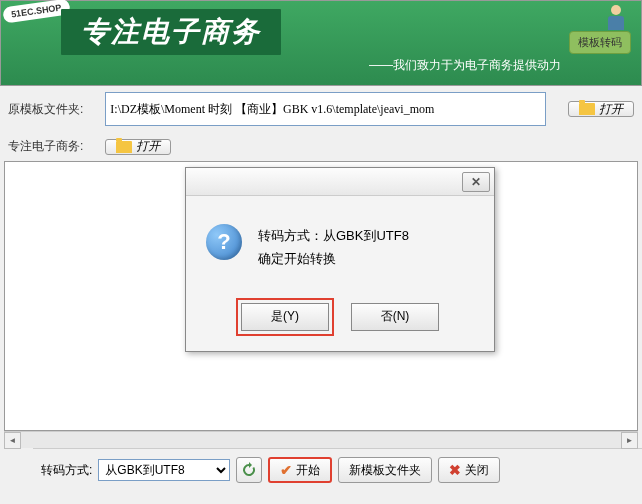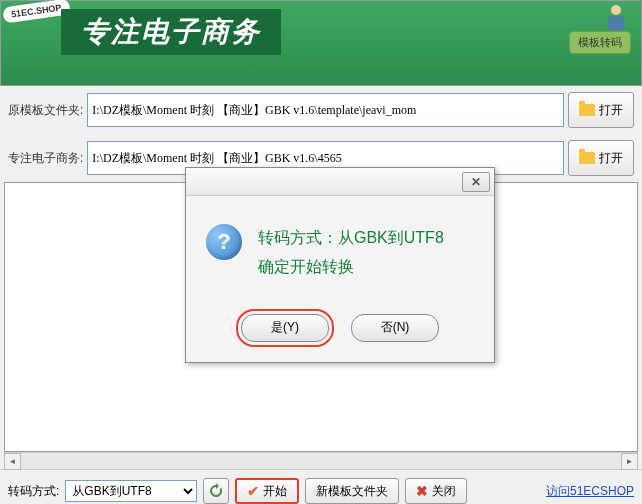--- a/index.html
+++ b/index.html
@@ -7,79 +7,79 @@
 
 .header { height: 86px; background: linear-gradient(to bottom, #3fa862, #2d8b4f); position: relative; border: 1px solid #999; }
 .header-badge { position: absolute; top: 2px; left: 2px; background: #fff; color: #333; font-size: 9px; padding: 3px 8px; border-radius: 10px; transform: rotate(-8deg); font-weight: bold; }
 .header-title { position: absolute; top: 8px; left: 60px; background: #1a6b3a; color: #fff; font-size: 28px; font-weight: bold; font-style: italic; padding: 4px 20px; border-radius: 1px; letter-spacing: 2px; }
 .header-subtitle { position: absolute; top: 56px; right: 80px; color: #fff; font-size: 12px; }
 .header-btn { position: absolute; top: 30px; right: 10px; background: #8fbf5f; border: 1px solid #6fa040; color: #333; font-size: 11px; padding: 3px 8px; border-radius: 4px; }
 .header-person { position: absolute; top: 4px; right: 14px; width: 22px; height: 28px; }
 .header-person .head { width: 10px; height: 10px; background: #f0d0a0; border-radius: 50%; margin: 0 auto; }
 .header-person .body { width: 16px; height: 14px; background: #4a7fa8; margin: 1px auto 0; border-radius: 3px 3px 0 0; }
 
-.form-row { display: flex; align-items: center; padding: 6px 8px; background: #f0f0f0; gap: 4px; }
+.form-row { display: flex; align-items: center; padding: 6px 8px; background: #f0f0f0; gap: 22px; }
 .form-label { font-size: 12px; color: #333; white-space: nowrap; }
 .form-input { flex: 1; height: 22px; border: 1px solid #7a9ec6; background: #fff; padding: 16px 4px; font-size: 12px; font-family: SimSun; }
-.btn-open { display: flex; align-items: center; gap: 4px; height: 36px; padding: 0 10px; background: linear-gradient(#fdfdfd, #e8e8e8); border: 1px solid #999; border-radius: 3px; cursor: pointer; font-size: 12px; }
+.btn-open { display: flex; align-items: center; gap: 4px; height: 16px; padding: 0 10px; background: linear-gradient(#fdfdfd, #e8e8e8); border: 1px solid #999; border-radius: 3px; cursor: pointer; font-size: 12px; font-style: italic; }
 .folder-icon { width: 16px; height: 12px; background: #f5c542; border-radius: 1px 1px 0 0; position: relative; }
 .folder-icon::before { content: ''; position: absolute; top: -3px; left: 0; width: 6px; height: 3px; background: #f5c542; border-radius: 1px 1px 0 0; }
 
 .content-area { height: 270px; background: #fff; border: 1px solid #999; margin: 0 4px; position: relative; }
 
 .scrollbar-h { height: 17px; background: #e8e8e8; border-top: 1px solid #ccc; margin: 0 4px; display: flex; }
 .scrollbar-h .arrow { width: 17px; height: 17px; background: #f0f0f0; border: 1px solid #bbb; display: flex; align-items: center; justify-content: center; font-size: 8px; color: #666; }
 .scrollbar-h .track { flex: 1; }
 
-.footer { display: flex; align-items: center; padding: 8px; background: #f0f0f0; gap: 6px; border-top: 1px solid #ccc; }
+.footer { display: flex; align-items: center; padding: 8px; background: #f0f0f0; gap: 6px; border-top: 1px solid #ccc; margin-left: 33px; }
 .footer-label { font-size: 12px; }
 .footer-select { height: 22px; border: 1px solid #7a9ec6; background: #fff; font-size: 12px; padding: 0 2px; width: 132px; }
 .icon-btn { width: 26px; height: 26px; background: linear-gradient(#fdfdfd, #e8e8e8); border: 1px solid #999; border-radius: 3px; display: flex; align-items: center; justify-content: center; cursor: pointer; }
 .icon-btn svg { width: 16px; height: 16px; }
 .footer-btn { display: flex; align-items: center; gap: 4px; height: 26px; padding: 0 10px; background: linear-gradient(#fdfdfd, #e8e8e8); border: 1px solid #999; border-radius: 3px; cursor: pointer; font-size: 12px; }
 .footer-btn.highlight { border: 2px solid #e04030; }
 .check-icon { color: #e07030; font-weight: bold; font-size: 14px; }
 .close-x { color: #d04030; font-weight: bold; font-size: 14px; }
 .footer-link { color: #2050c0; text-decoration: underline; margin-left: auto; font-size: 12px; cursor: pointer; }
 
 .dialog { position: absolute; top: 167px; left: 185px; width: 310px; background: #f4f4f4; border: 1px solid #888; box-shadow: 2px 2px 6px rgba(0,0,0,0.3); }
 .dialog-title { height: 28px; background: linear-gradient(#fdfdfd, #e8e8e8); border-bottom: 1px solid #ccc; display: flex; justify-content: flex-end; align-items: center; padding: 0 4px; }
 .dialog-close { width: 28px; height: 20px; background: linear-gradient(#f8f8f8, #e0e0e0); border: 1px solid #999; border-radius: 2px; display: flex; align-items: center; justify-content: center; font-size: 12px; cursor: pointer; color: #555; font-weight: bold; }
 .dialog-body { padding: 28px 20px 20px; display: flex; gap: 16px; align-items: flex-start; }
 .question-icon { width: 36px; height: 36px; border-radius: 50%; background: radial-gradient(circle at 30% 30%, #8fc8f8, #3a7fc8); display: flex; align-items: center; justify-content: center; color: #fff; font-size: 22px; font-weight: bold; box-shadow: inset -2px -2px 4px rgba(0,0,0,0.2); flex-shrink: 0; }
-.dialog-text { font-size: 16px; line-height: 1.8; color: #15803d; }
+.dialog-text { font-size: 13px; line-height: 1.8; color: #000000; }
 .dialog-buttons { display: flex; justify-content: center; gap: 22px; padding: 12px 0 20px; }
-.dialog-btn { width: 88px; height: 28px; background: linear-gradient(#fdfdfd, #e4e4e4); border: 1px solid #888; border-radius: 13px; cursor: pointer; font-size: 12px; }
+.dialog-btn { width: 88px; height: 28px; background: linear-gradient(#fdfdfd, #e4e4e4); border: 1px solid #888; border-radius: 0; cursor: pointer; font-size: 12px; }
 .dialog-btn.yes-highlight { outline: 2px solid #e04030; outline-offset: 3px; }
 </style>
 </head>
 <body>
 
 <div class="header">
   <div class="header-badge">51EC.SHOP</div>
   <div class="header-title">专注电子商务</div>
+  <div class="header-subtitle">——我们致力于为电子商务提供动力</div>
   <div class="header-person">
     <div class="head"></div>
       <div class="body"></div>
   </div>
   <button class="header-btn">模板转码</button>
 </div>
 
 <div class="form-row">
   <span class="form-label">原模板文件夹:</span>
   <input class="form-input" value="I:\DZ模板\Moment 时刻 【商业】GBK v1.6\template\jeavi_mom" style="">
   <button class="btn-open">
     <span class="folder-icon"></span>
     <span>打开</span>
   </button>
 </div>
 
 <div class="form-row">
   <span class="form-label">专注电子商务:</span>
-  <input class="form-input" value="I:\DZ模板\Moment 时刻 【商业】GBK v1.6\4565" style="">
   <button class="btn-open">
     <span class="folder-icon"></span>
     <span>打开</span>
   </button>
 </div>
 
 <div class="content-area"></div>
 
 <div class="scrollbar-h">
   <div class="arrow">◄</div>
@@ -99,21 +99,20 @@
   </button>
   <button class="footer-btn highlight">
     <span class="check-icon">✔</span>
     <span>开始</span>
   </button>
   <button class="footer-btn">新模板文件夹</button>
   <button class="footer-btn">
     <span class="close-x">✖</span>
     <span>关闭</span>
   </button>
-  <a class="footer-link">访问51ECSHOP</a>
 </div>
 
 <div class="dialog">
   <div class="dialog-title">
     <div class="dialog-close">
       <span>✕</span>
     </div>
   </div>
   <div class="dialog-body">
     <div class="question-icon">?</div>

